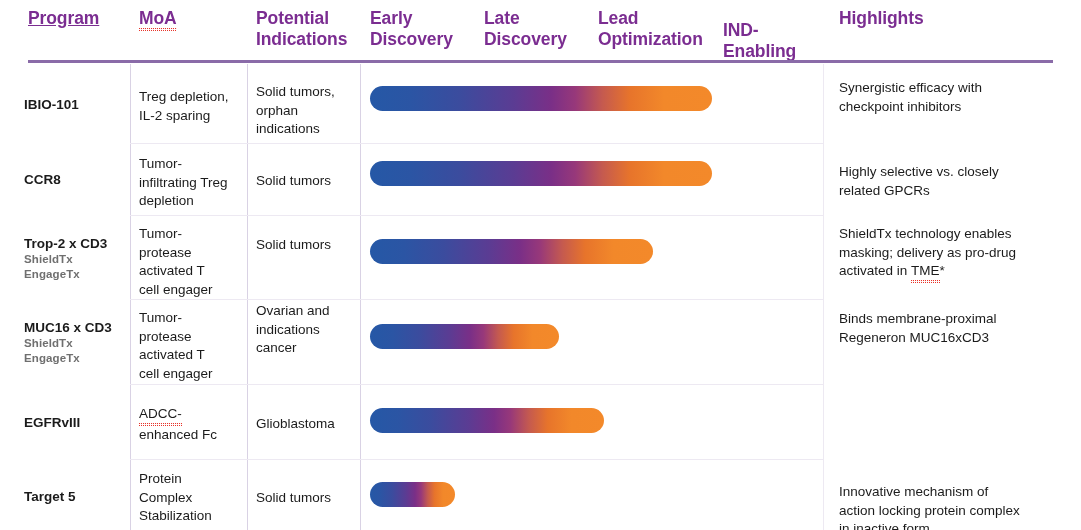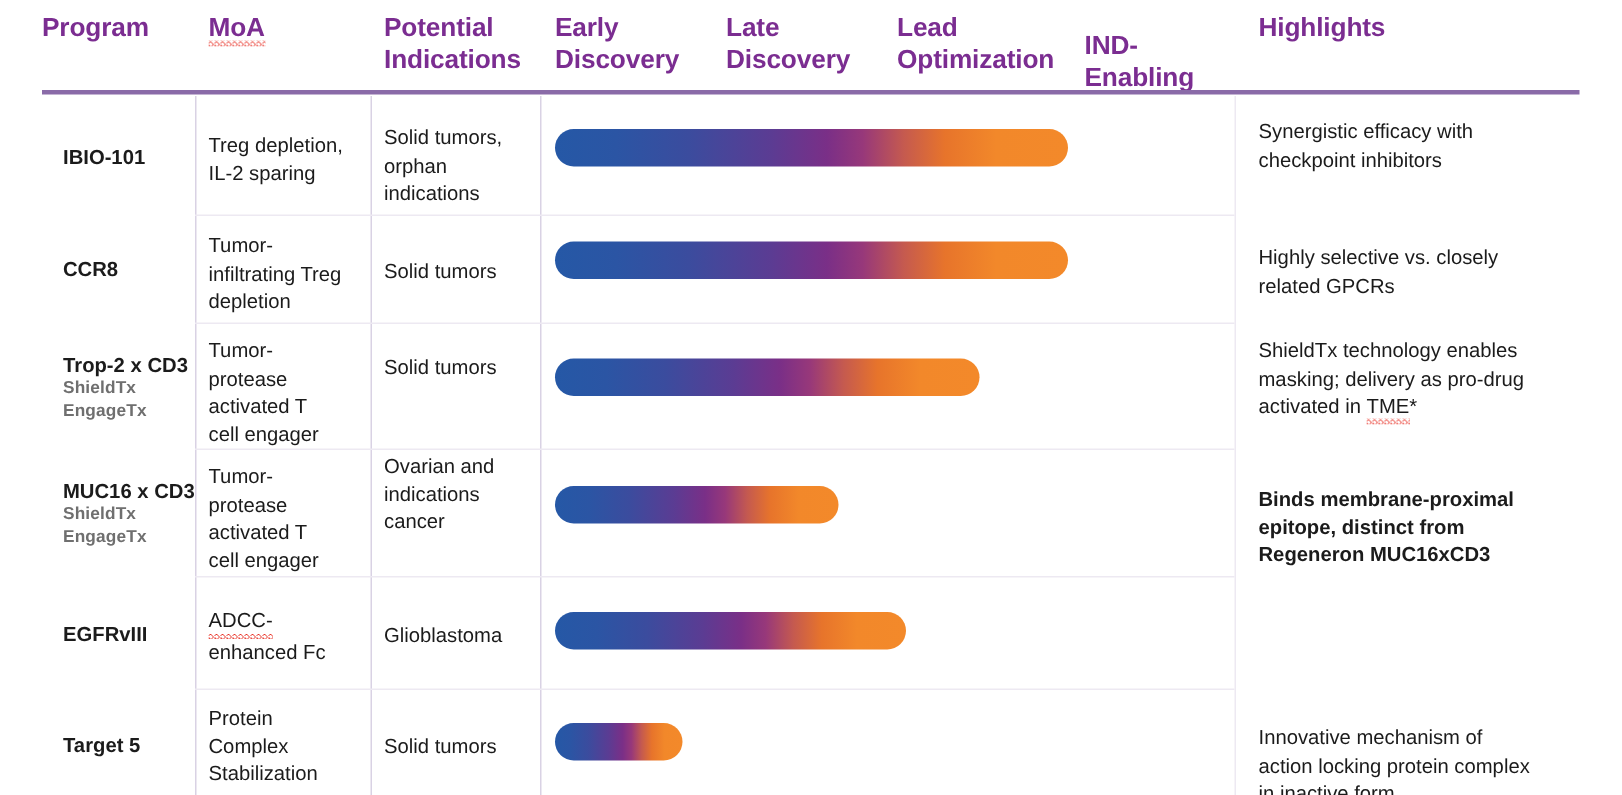--- a/index.html
+++ b/index.html
@@ -58,21 +58,21 @@
     position:absolute;
     left:130px;
     width:693px;height:1px;
     background:#EDE9F2;
   }
 
   
   .row{position:absolute;left:0;width:1081px;}
   .prog{
     position:absolute;
-    left:42px;width:100px;
+    left:24px;width:100px;
     color:#1b1b1b;
     font-weight:bold;
     font-size:13.5px;
     line-height:16px;
   }
   .prog .sub{
     display:block;
     color:#6f6f6f;
     font-weight:bold;
     font-size:11.5px;
@@ -123,21 +123,21 @@
       #F3892A 100%);
     box-shadow:0 0 0 0 rgba(0,0,0,0);
   }
 </style>
 </head>
 <body>
 
 <div class="pipeline">
 
   <div class="header">
-    <div class="hcell" style="left:28px;width:100px;">
+    <div class="hcell" style="left:28px;width:100px;text-decoration:underline;">
       <span>Program</span>
     </div>
     <div class="hcell" style="left:139px;width:104px;">
       <span class="squiggle" style="display:inline-block;">MoA</span>
     </div>
     <div class="hcell" style="left:256px;width:104px;">
       <span>Potential</span>
       <span>Indications</span>
     </div>
     <div class="hcell" style="left:370px;width:110px;">
@@ -248,23 +248,22 @@
       <div>protease</div>
       <div>activated T</div>
       <div>cell engager</div>
     </div>
     <div class="ind" style="top:2px;">
       <div>Ovarian and</div>
       <div>indications</div>
       <div>cancer</div>
     </div>
     <div class="bar" style="top:24px;width:189px;"></div>
-    <div class="hl" style="top:24px;font-weight:bold;">
+    <div class="hl" style="top:10px;">
       <div>Binds membrane-proximal</div>
-      <div>epitope, distinct from</div>
       <div>Regeneron MUC16xCD3</div>
     </div>
   </div>
 
   <div class="row" style="top:385px;height:74px;">
     <div class="prog" style="top:30px;">
       <span>EGFRvIII</span>
     </div>
     <div class="moa" style="top:20px;">
       <div class="squiggle" style="display:inline-block;">ADCC-</div>

